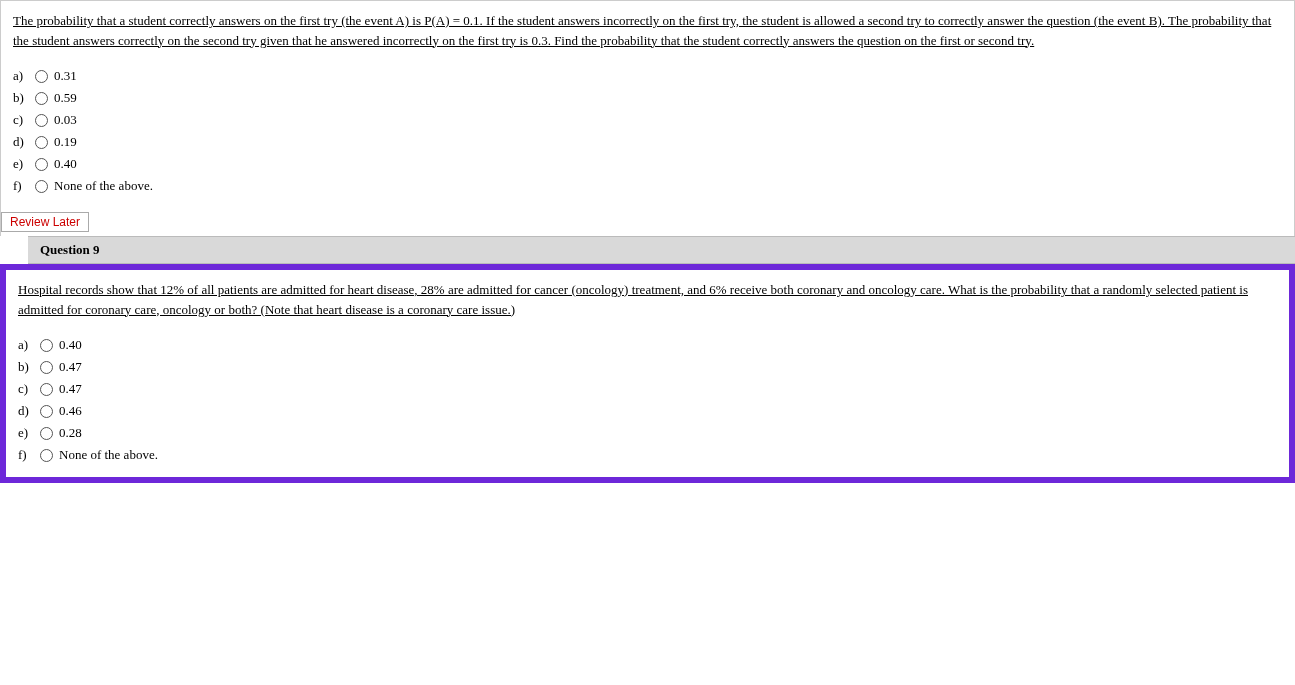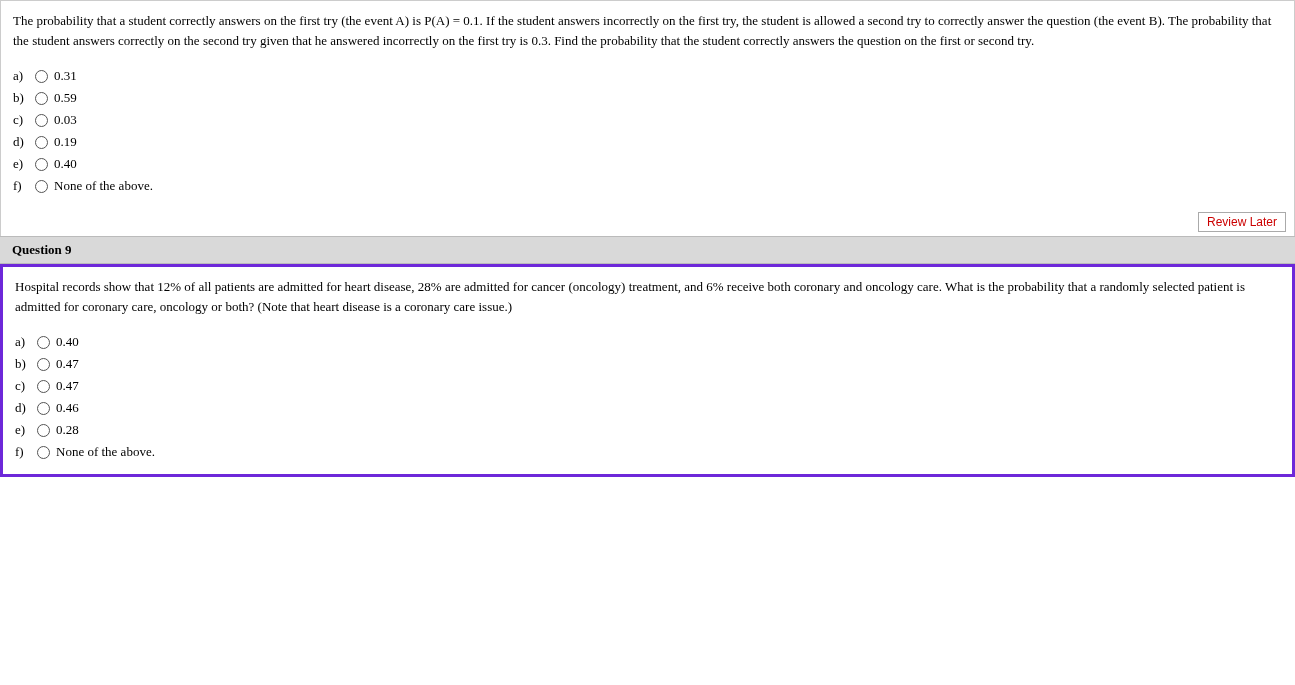--- a/index.html
+++ b/index.html
@@ -12,20 +12,21 @@
       font-size: 13px;
       background: #fff;
       color: #000;
       width: 1295px;
       min-height: 685px;
     }
     .question-text {
       padding: 10px 12px 8px 12px;
       line-height: 1.5;
       border-bottom: none;
+      text-decoration: underline;
     }
     .options-area {
       padding: 4px 12px 8px 12px;
     }
     .option-row {
       display: flex;
       align-items: center;
       margin: 6px 0;
     }
     .option-label {
@@ -40,47 +41,48 @@
       display: inline-block;
       margin-right: 6px;
       background: #fff;
       flex-shrink: 0;
     }
     .option-value {
       font-size: 13px;
     }
     .review-later-row {
       display: flex;
-      justify-content: flex-end;
+      justify-content: flex-start;
       padding: 4px 8px 4px 0;
       background: #fff;
     }
     .review-later-btn {
       background: #fff;
       border: 1px solid #aaa;
       padding: 2px 8px;
       font-size: 12px;
       color: #cc0000;
       cursor: pointer;
       font-family: Arial, sans-serif;
     }
     .question-header {
       background: #d9d9d9;
       padding: 5px 12px;
       font-weight: bold;
       font-size: 13px;
       border-top: 1px solid #bbb;
       border-bottom: 1px solid #bbb;
+      margin-left: 28px;
     }
     .top-block {
       border: 1px solid #ccc;
       border-bottom: none;
     }
     .q9-block {
-      border: 3px solid #6d28d9;
+      border: 6px solid #6d28d9;
     }
   </style>
 </head>
 <body>
 
 <div class="top-block">
   <div class="question-text">The probability that a student correctly answers on the first try (the event A) is P(A) = 0.1. If the student answers incorrectly on the first try, the student is allowed a second try to correctly answer the question (the event B). The probability that the student answers correctly on the second try given that he answered incorrectly on the first try is 0.3. Find the probability that the student correctly answers the question on the first or second try.</div>
   <div class="options-area">
 
   <div class="option-row">

